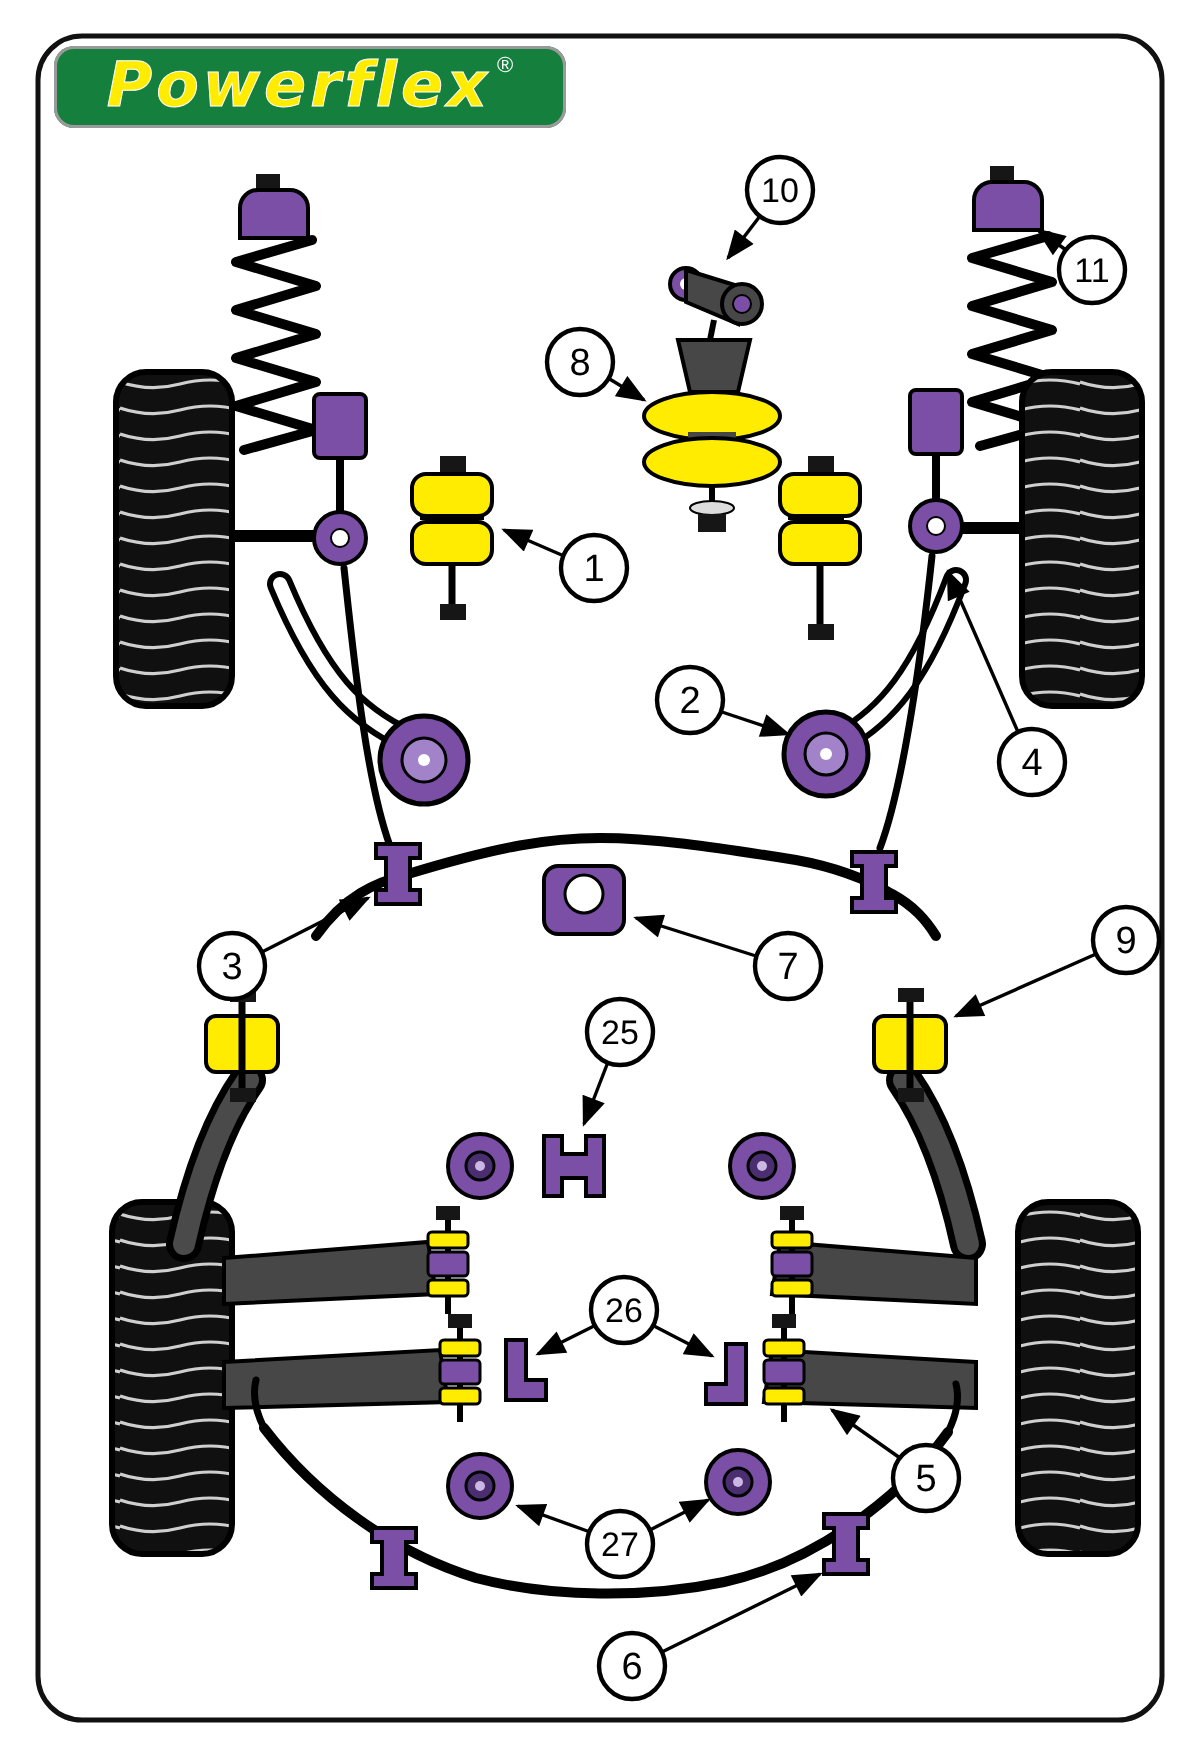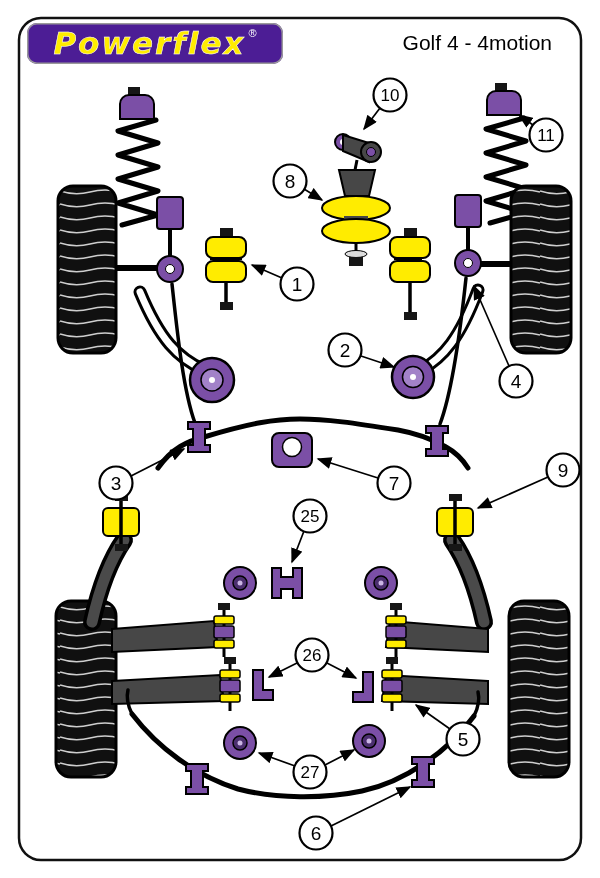--- a/index.html
+++ b/index.html
@@ -1,19 +1,19 @@
 <!DOCTYPE html>
 <html style="--purple: #7b4fa6; --purple-dark: #4b2e6f; --purple-light: #a282c8; --yellow: #ffec00; --metal: #474747;"><head>
 <meta charset="utf-8">
 <style>
   html,body{margin:0;padding:0;background:#fff;}
   .page{position:relative;width:600px;height:878px;background:#fff;overflow:hidden;
         font-family:"Liberation Sans",sans-serif;}
   .diagram{position:absolute;left:0;top:0;}
-  .logo{position:absolute;left:27px;top:23px;width:256px;height:41px;background:#4c1d95;
+  .logo{position:absolute;left:27px;top:23px;width:256px;height:41px;background:#15803d;
         border-radius:10px;display:flex;align-items:center;justify-content:center;
         box-shadow:inset 0 0 0 1.5px #9a9a9a;z-index:2;}
   .logo .brand{font-family:"DejaVu Sans",sans-serif;font-style:italic;font-weight:bold;
         font-size:31px;letter-spacing:2px;color:var(--yellow,#ffe600);
         -webkit-text-stroke:0.5px #ffffff;line-height:1;}
   .logo sup{color:#fff;font-size:11px;margin-left:3px;align-self:flex-start;margin-top:4px;}
   .title{position:absolute;top:31px;right:48px;font-size:21px;color:#000;z-index:2;}
   
   .purple{fill:var(--purple,#7b4fa6);}
   .purple-d{fill:var(--purple-dark,#4b2e6f);}
@@ -32,21 +32,20 @@
 </style>
 </head>
 <body>
 
 <div class="page">
 
   <div class="logo">
     <span class="brand">Powerflex</span>
     <sup>®</sup>
   </div>
-  <div class="title">Golf 4 - 4motion</div>
 
   <svg class="diagram" width="600" height="878" viewBox="0 0 600 878">
     <defs>
       <pattern id="tread" width="60" height="13" patternUnits="userSpaceOnUse">
         <rect width="60" height="13" fill="#101010"></rect>
         <path d="M0,9 q15,5 30,1 t30,0" stroke="#cfcfcf" stroke-width="1.6" fill="none"></path>
       </pattern>
       <marker id="ah" viewBox="0 0 10 8" refX="9" refY="4" markerWidth="9" markerHeight="7" orient="auto-start-reverse">
         <path d="M0,0 L10,4 L0,8 z" fill="#000"></path>
       </marker>

